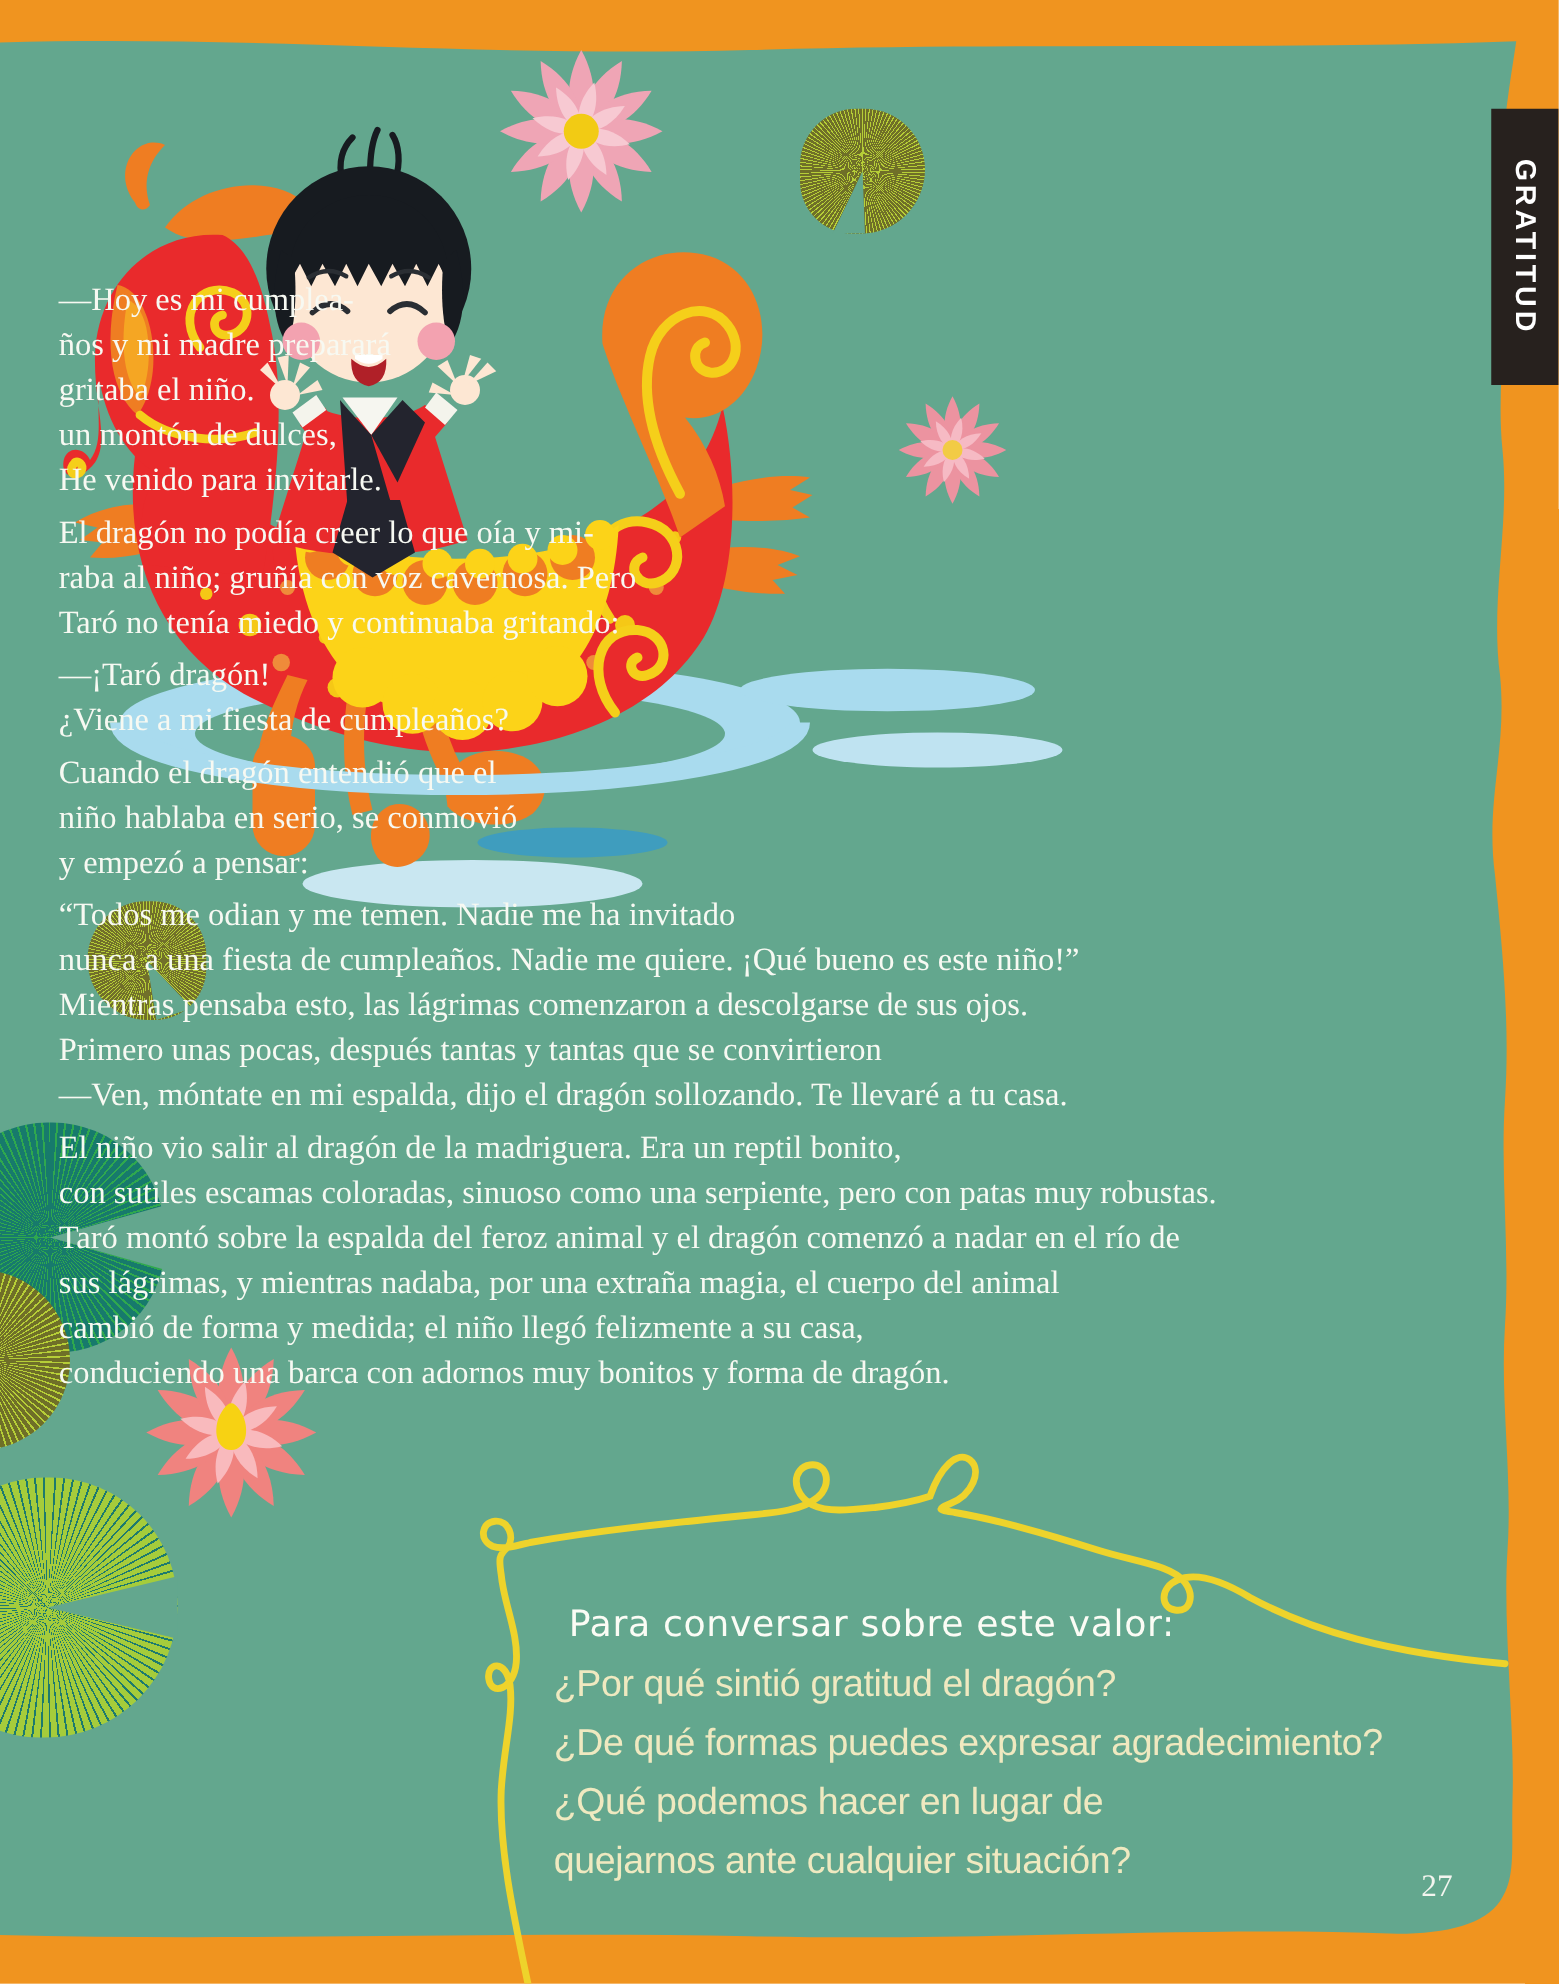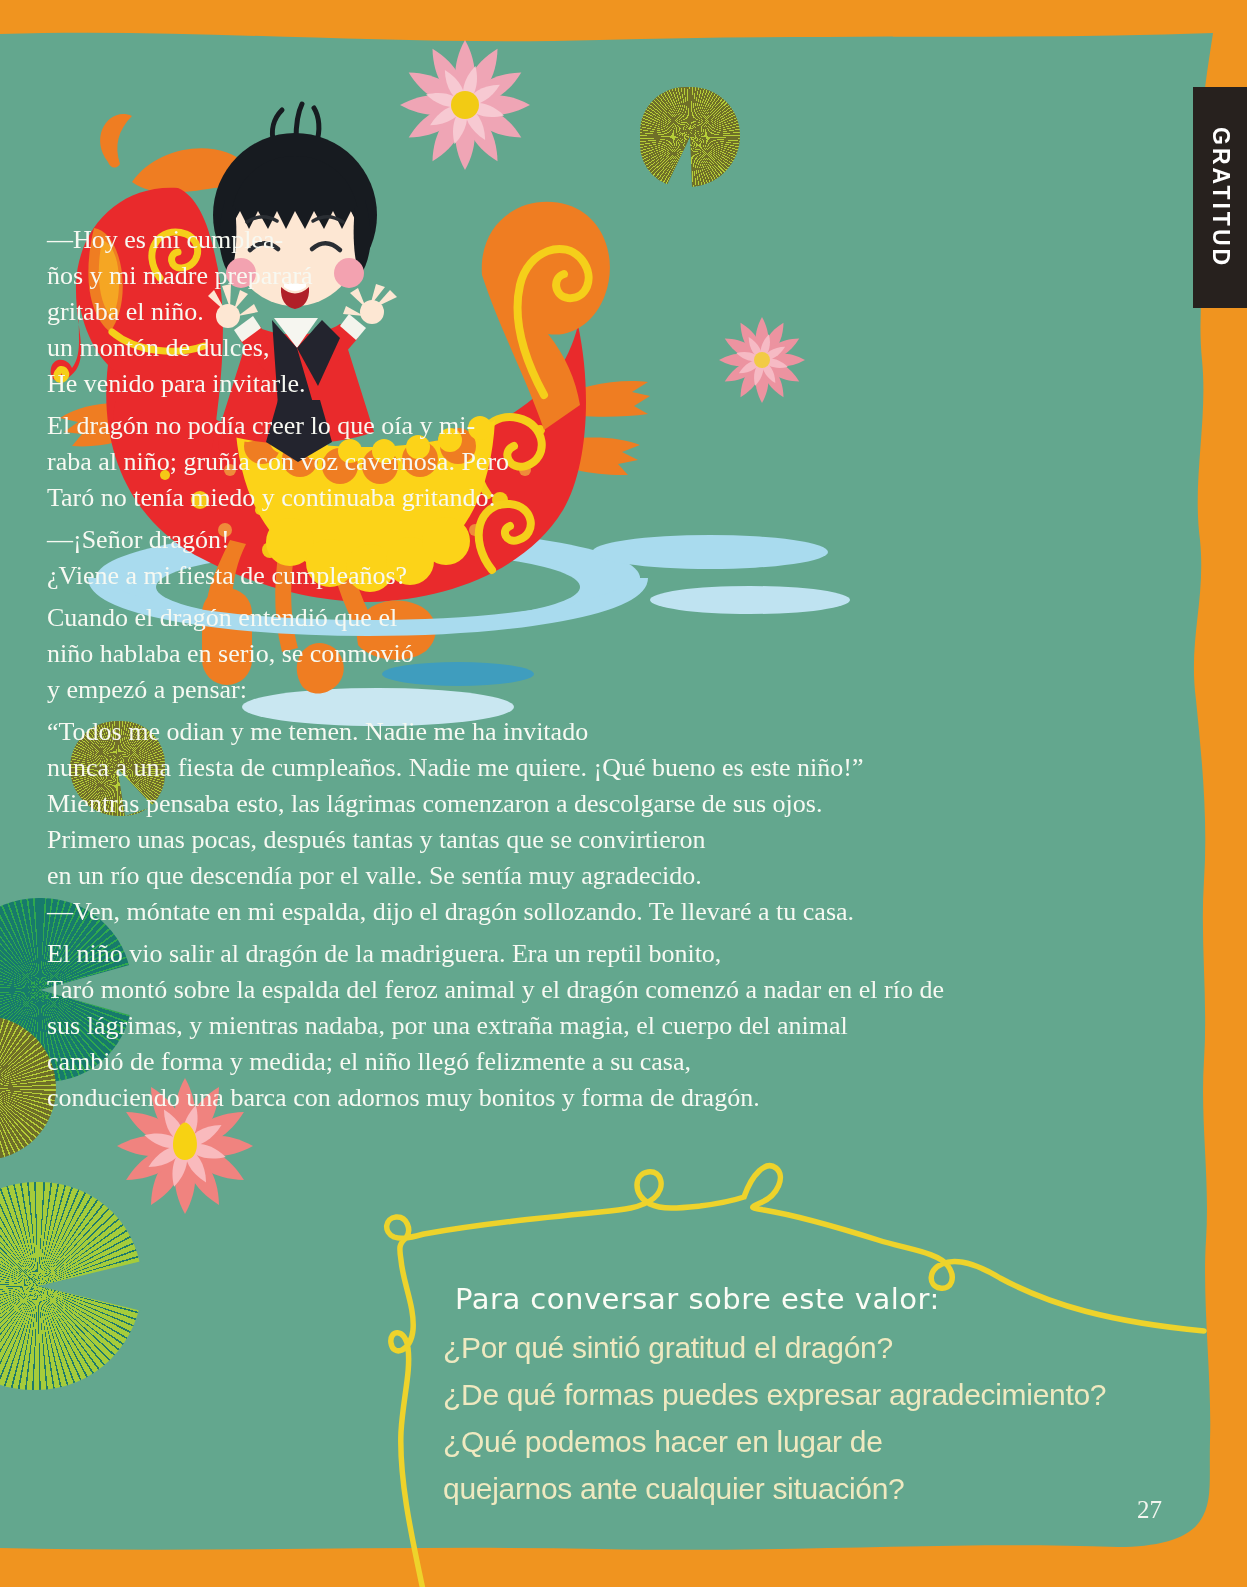--- a/index.html
+++ b/index.html
@@ -420,38 +420,38 @@
       <div class="line">gritaba el niño.</div>
       <div class="line">un montón de dulces,</div>
       <div class="line">He venido para invitarle.</div>
     </div>
     <div class="para">
       <div class="line">El dragón no podía creer lo que oía y mi-</div>
       <div class="line">raba al niño; gruñía con voz cavernosa. Pero</div>
       <div class="line">Taró no tenía miedo y continuaba gritando:</div>
     </div>
     <div class="para">
-      <div class="line">—¡Señor dragón!</div>
+      <div class="line">—¡Taró dragón!</div>
       <div class="line">¿Viene a mi fiesta de cumpleaños?</div>
     </div>
     <div class="para">
       <div class="line">Cuando el dragón entendió que el</div>
       <div class="line">niño hablaba en serio, se conmovió</div>
       <div class="line">y empezó a pensar:</div>
     </div>
     <div class="para">
       <div class="line">“Todos me odian y me temen. Nadie me ha invitado</div>
       <div class="line">nunca a una fiesta de cumpleaños. Nadie me quiere. ¡Qué bueno es este niño!”</div>
       <div class="line">Mientras pensaba esto, las lágrimas comenzaron a descolgarse de sus ojos.</div>
       <div class="line">Primero unas pocas, después tantas y tantas que se convirtieron</div>
-      <div class="line">en un río que descendía por el valle. Se sentía muy agradecido.</div>
       <div class="line">—Ven, móntate en mi espalda, dijo el dragón sollozando. Te llevaré a tu casa.</div>
     </div>
     <div class="para">
       <div class="line">El niño vio salir al dragón de la madriguera. Era un reptil bonito,</div>
+      <div class="line">con sutiles escamas coloradas, sinuoso como una serpiente, pero con patas muy robustas.</div>
       <div class="line">Taró montó sobre la espalda del feroz animal y el dragón comenzó a nadar en el río de</div>
       <div class="line">sus lágrimas, y mientras nadaba, por una extraña magia, el cuerpo del animal</div>
       <div class="line">cambió de forma y medida; el niño llegó felizmente a su casa,</div>
       <div class="line">conduciendo una barca con adornos muy bonitos y forma de dragón.</div>
     </div>
   </div>
 
   <div class="discussion-heading">Para conversar sobre este valor:</div>
   <div class="questions">
     <div>¿Por qué sintió gratitud el dragón?</div>

